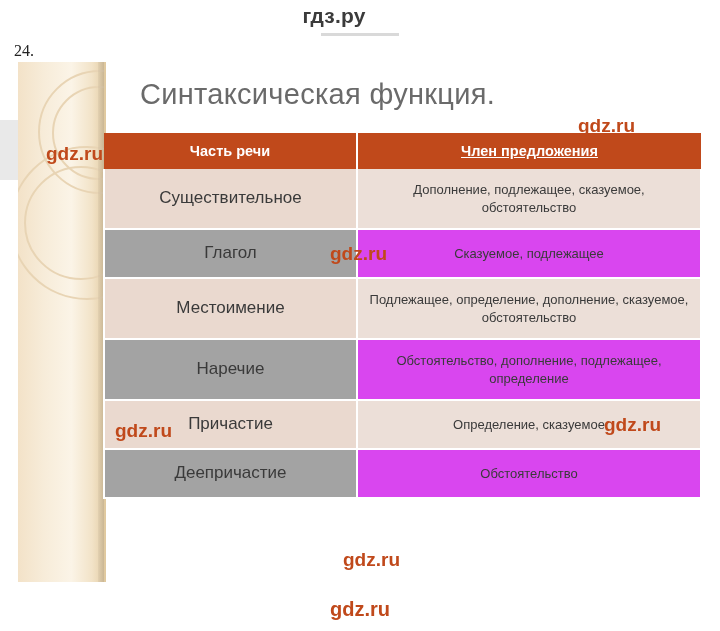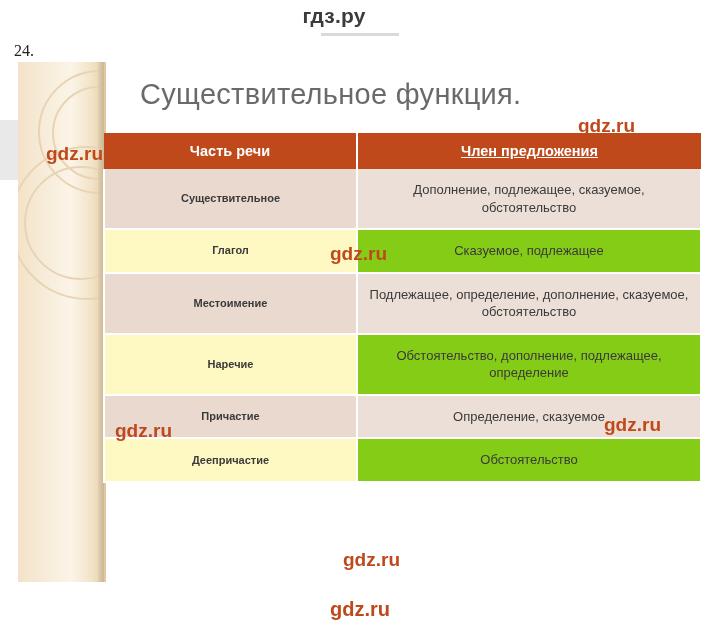--- a/index.html
+++ b/index.html
@@ -129,27 +129,27 @@
     font-size: 13px;
     color: #3a3a3a;
     text-align: center;
     padding: 12px 10px;
     border-left: 2px solid #ffffff;
     border-right: 2px solid #ffffff;
     border-bottom: 2px solid #ffffff;
     line-height: 1.35;
   }
   .table td.pos {
-    font-weight: bold;
-    font-size: 11px;
+    font-weight: normal;
+    font-size: 17px;
   }
   .row-a td.pos { background: #ead9cf; }
   .row-a td.fn  { background: #ecdfd8; text-align: center; }
-  .row-b td.pos { background: #fef9c3; }
-  .row-b td.fn  { background: #84cc16; }
+  .row-b td.pos { background: #a3a3a3; }
+  .row-b td.fn  { background: #d946ef; }
 
   
   .wm {
     position: absolute;
     font-family: "Liberation Sans", sans-serif;
     font-weight: bold;
     color: #c0491b;
     white-space: nowrap;
     pointer-events: none;
   }
@@ -180,21 +180,21 @@
 
 <div class="grey-block"></div>
 
 <div class="book-strip">
   <div class="arc arc1"></div>
   <div class="arc arc2"></div>
   <div class="arc arc3"></div>
   <div class="arc arc4"></div>
 </div>
 
-<div class="heading">Существительное функция.</div>
+<div class="heading">Синтаксическая функция.</div>
 
 <table class="table">
   <colgroup>
       <col class="c1">
       <col class="c2">
     </colgroup>
   <thead>
     <tr>
       <th>Часть речи</th>
       <th class="sep">Член предложения</th>

